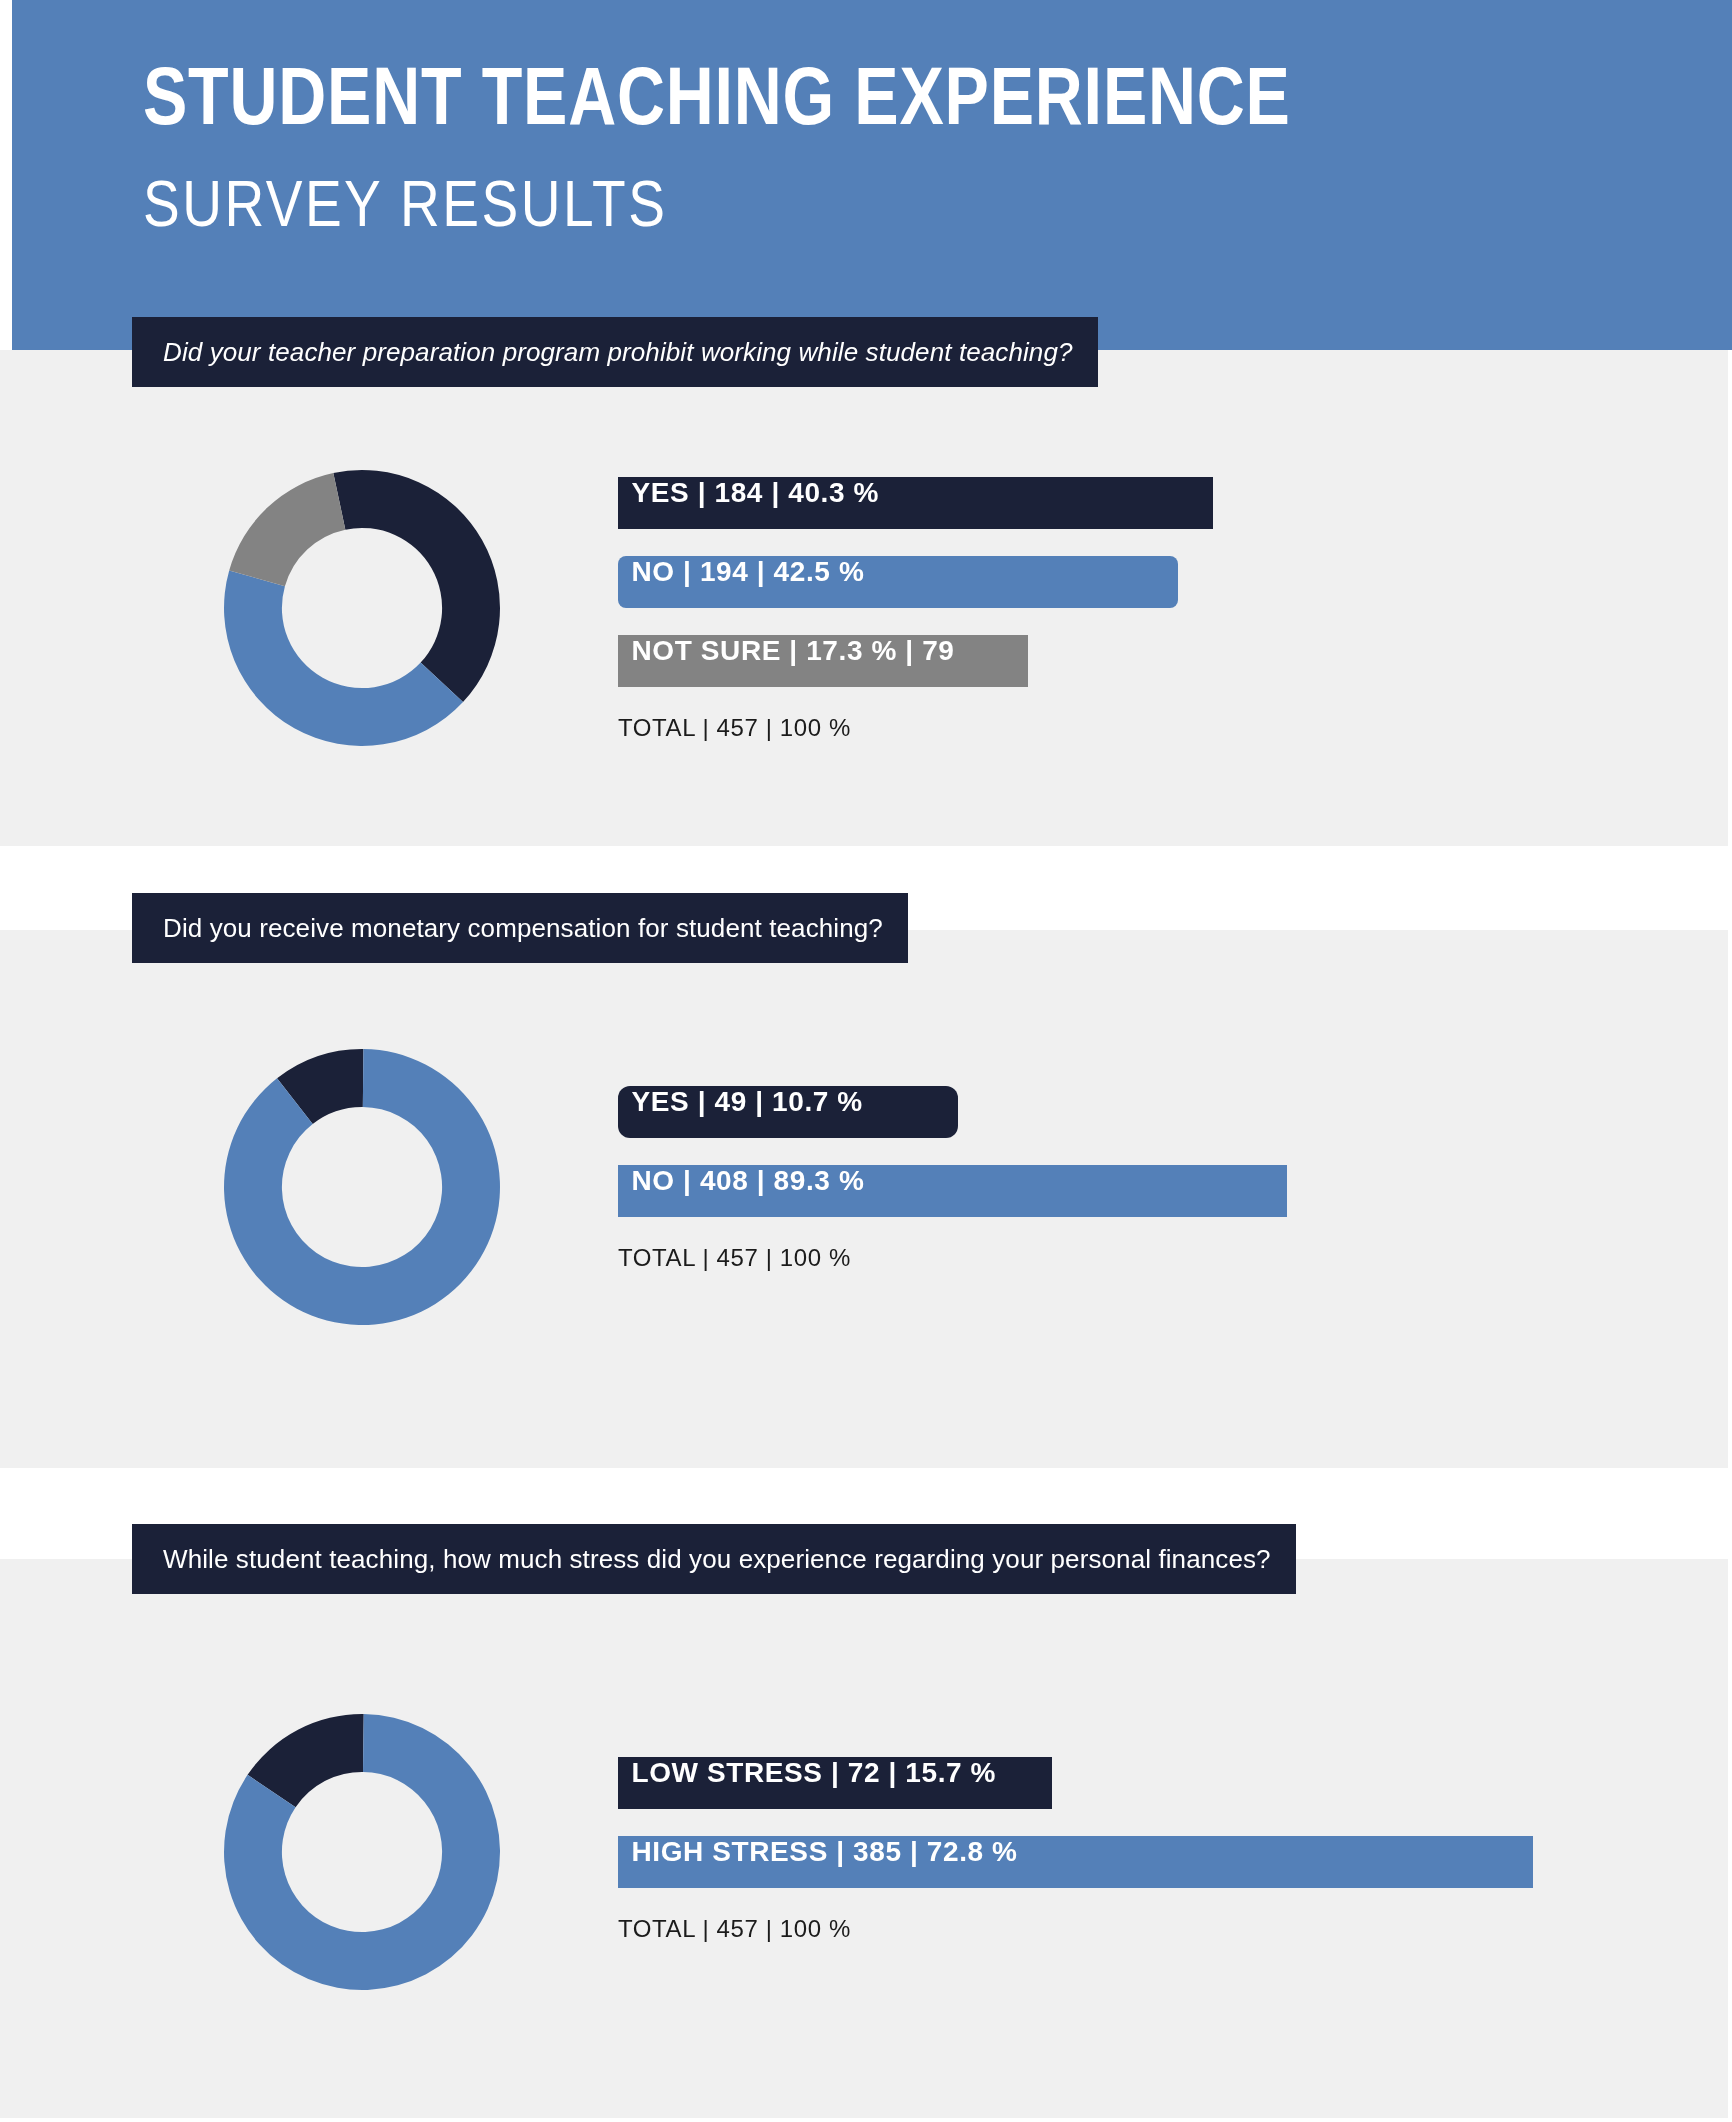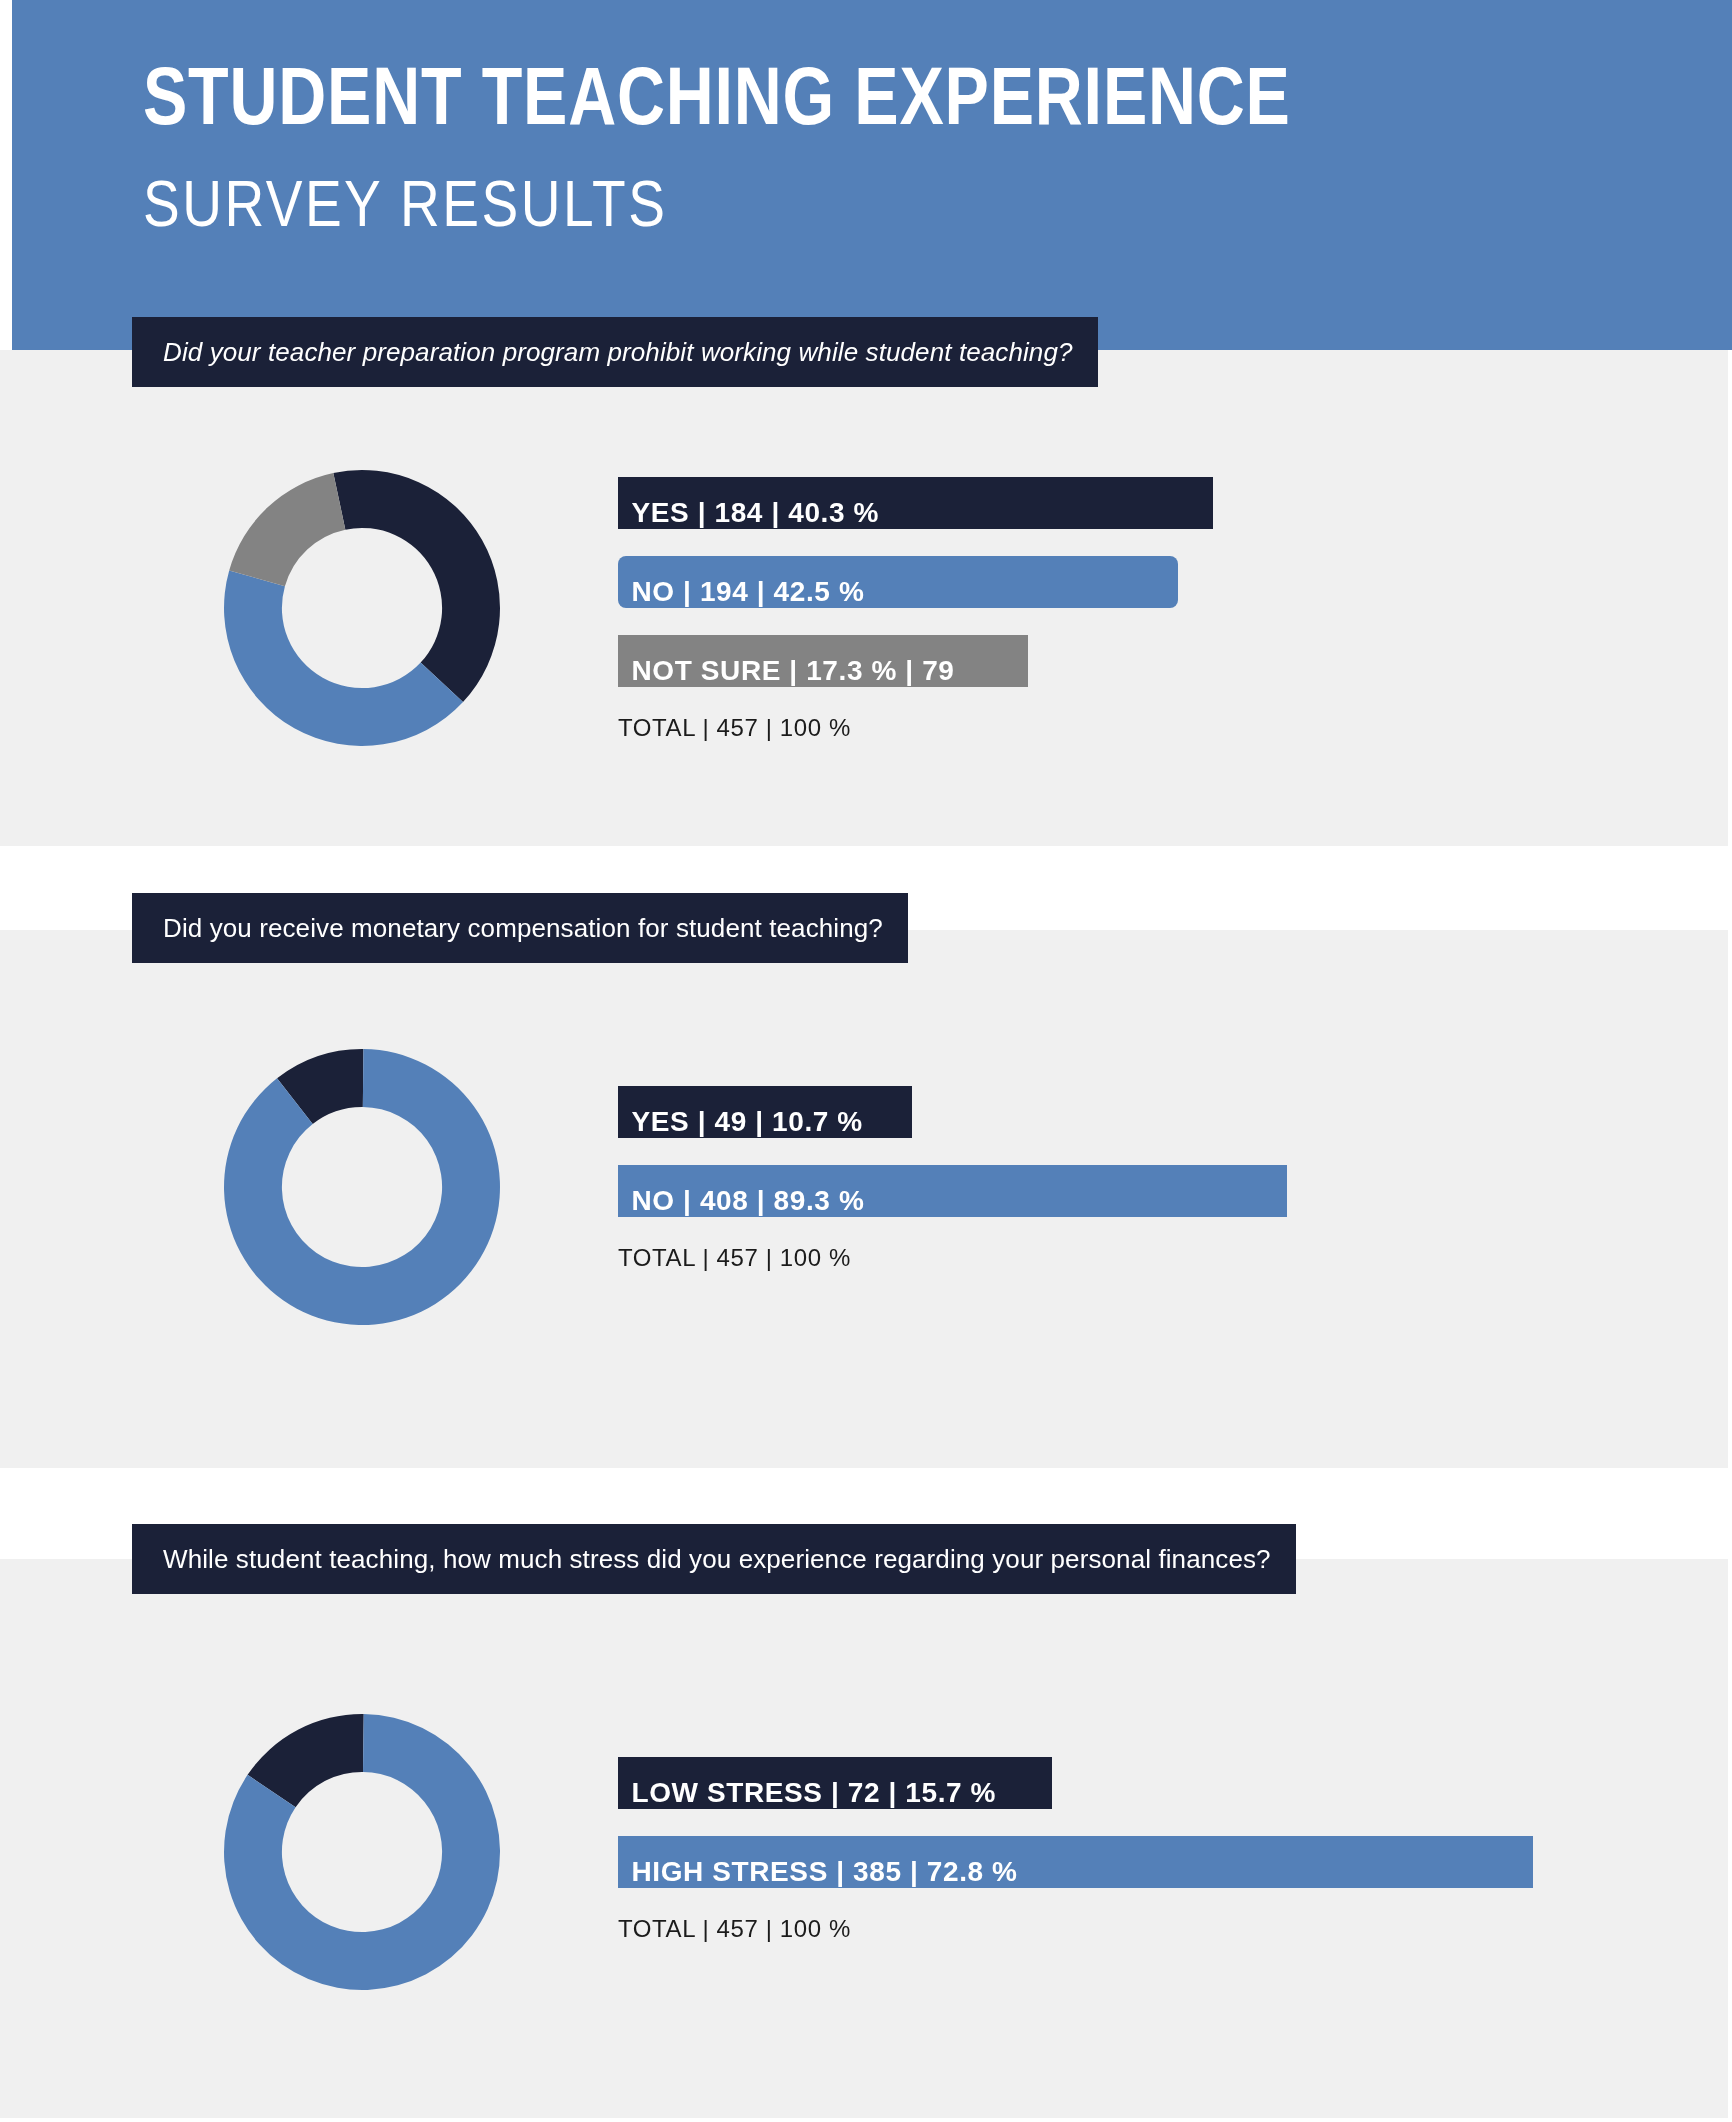--- a/index.html
+++ b/index.html
@@ -57,21 +57,21 @@
   #donut-2 { left:169px; top:994px; }
   #donut-3 { left:169px; top:1659px; }
 
   
   .bars { position:absolute; }
   #bars-1 { left:618px; top:477px; }
   #bars-2 { left:618px; top:1086px; }
   #bars-3 { left:618px; top:1757px; }
 
   .bar {
-    height:52px; display:flex; align-items:flex-end;
+    height:52px; display:flex; align-items:flex-start;
     padding-left:13.5px; margin-bottom:27px;
     color:#ffffff; white-space:nowrap;
   }
   .bar .btext {
     font-family:"Liberation Sans Narrow","Liberation Sans", sans-serif;
     font-weight:bold; font-size:28px; letter-spacing:0.6px;
   }
   .bar.dark { background:#1b2138; }
   .bar.blue { background:#5480b8; }
   .bar.grey { background:#838383; }
@@ -126,21 +126,21 @@
       </div>
       <div class="bar blue" style="width: 560px; border-radius: 8px;">
         <span class="btext">NO  |  194  |  42.5 %</span>
       </div>
       <div class="bar grey" style="width: 410px;">
         <span class="btext">NOT SURE  |  17.3 %  |  79</span>
       </div>
       <div class="total">TOTAL  |  457  |  100 %</div>
     </div>
   <div class="bars" id="bars-2">
-      <div class="bar dark" style="width: 294px;">
+      <div class="bar dark" style="width: 340px; border-radius: 12px;">
         <span class="btext">YES  |  49  |  10.7 %</span>
       </div>
       <div class="bar blue" style="width: 669px;">
         <span class="btext">NO  |  408  |  89.3 %</span>
       </div>
       <div class="total">TOTAL  |  457  |  100 %</div>
     </div>
   <div class="bars" id="bars-3">
       <div class="bar dark" style="width: 434px;">
         <span class="btext">LOW STRESS  |  72  |  15.7 %</span>

